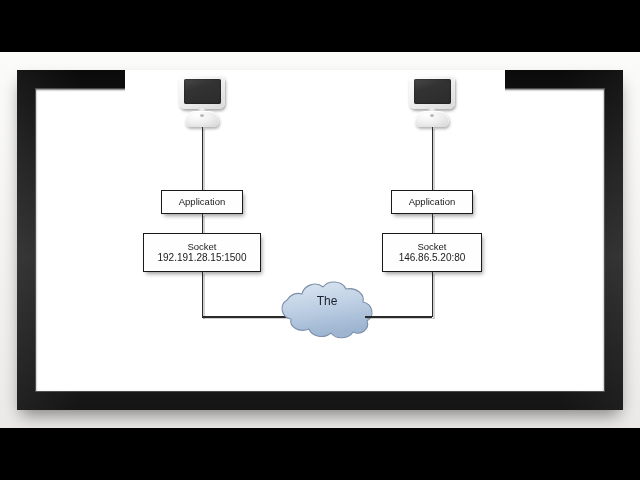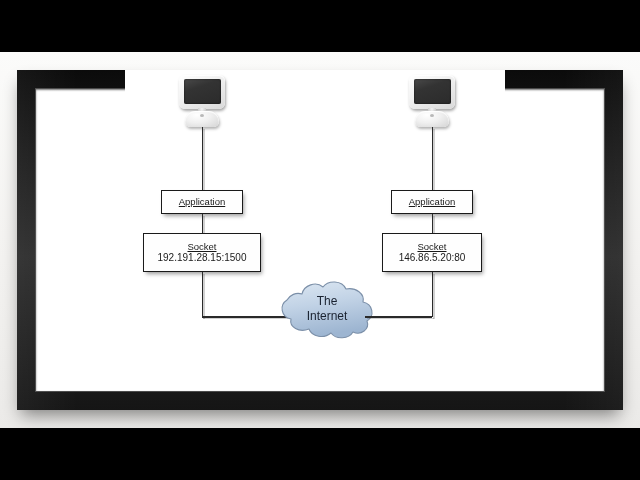--- a/index.html
+++ b/index.html
@@ -82,21 +82,21 @@
     border: 1px solid #1a1a1a;
     box-sizing: border-box;
     display: flex;
     flex-direction: column;
     align-items: center;
     justify-content: center;
     color: #1a1a1a;
     box-shadow: 2px 3px 4px -1px rgba(0,0,0,0.38);
     line-height: 1.18;
   }
-  .node-box .line1 { font-size: 9.5px; text-decoration: underline; }
+  .node-box .line1 { font-size: 9.5px; }
   .node-box .line2 { font-size: 10px; }
 
   .conn {
     position: absolute;
     background: #2a2a2a;
   }
   .conn.v { width: 1.5px; }
   .conn.h { height: 1.5px; }
   .conn::after {
     content: "";
@@ -234,21 +234,20 @@
                  C101,26 103,38 95,43
                  C98,51 89,58 81,54
                  C77,61 64,62 59,55
                  C52,61 40,59 37,51
                  C27,55 17,49 19,41
                  C9,39 7,27 15,22
                  C18,17 24,14 30,16 Z" fill="url(#cloudGrad)" stroke="#7b8fa8" stroke-width="1.1" stroke-linejoin="round"></path>
       </svg>
       <div class="cloud-label">
         <div>The</div>
-        <div>Internet</div>
       </div>
     </div>
 
     <div class="monitor" style="left:282px; top:5px;">
       <div class="bezel"></div>
       <div class="screen"></div>
       <div class="neck"></div>
       <div class="base"></div>
       <div class="base-dot"></div>
     </div>

